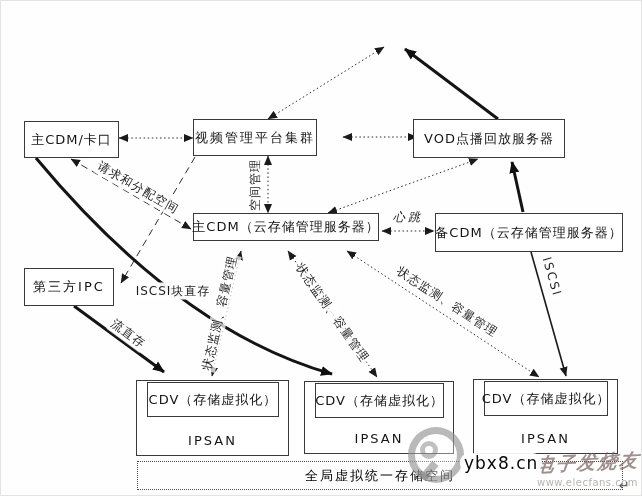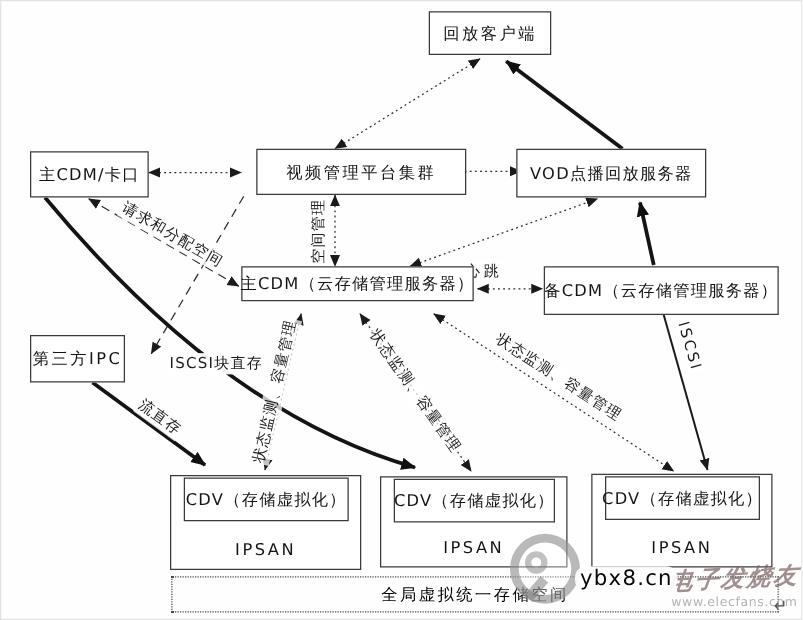--- a/index.html
+++ b/index.html
@@ -108,35 +108,34 @@
     <path class="thick" d="M497,118 L404,48" marker-end="url(#arrB)"></path>
     <path class="thick" d="M522,211 L511,161" marker-end="url(#arrB)"></path>
     <path class="thick" d="M35,157 Q179,330 331,373" marker-end="url(#arrB)"></path>
     <path class="thick" d="M73,305 L163,371" marker-end="url(#arrB)"></path>
 
     <path class="thin" d="M530,251 L565,375" marker-end="url(#arr)"></path>
   </svg>
 
   <div class="elab" style="left:137px; top:187px; transform:translate(-50%,-50%) rotate(30deg);">请求和分配空间</div>
   <div class="elab" style="left:254px; top:184px; transform:translate(-50%,-50%) rotate(-90deg);">空间管理</div>
-  <div class="elab" style="left:386px; top:216px; transform:translate(-50%,-50%); letter-spacing:3px;">心跳</div>
+  <div class="elab" style="left:407px; top:216px; transform:translate(-50%,-50%); letter-spacing:3px;font-style:italic;">心跳</div>
   <div class="elab" style="left:172px; top:290px; transform:translate(-50%,-50%); background:rgba(255,255,255,.95);">ISCSI块直存</div>
   <div class="elab" style="left:127px; top:333px; transform:translate(-50%,-50%) rotate(36deg);">流直存</div>
   <div class="elab" style="left:219px; top:312px; transform:translate(-50%,-50%) rotate(-77deg);">状态监测、容量管理</div>
   <div class="elab" style="left:331px; top:312px; transform:translate(-50%,-50%) rotate(55deg);">状态监测、容量管理</div>
   <div class="elab" style="left:446px; top:301px; transform:translate(-50%,-50%) rotate(33deg);">状态监测、容量管理</div>
   <div class="elab" style="left:551px; top:276px; transform:translate(-50%,-50%) rotate(74deg); letter-spacing:2px;">ISCSI</div>
 
-  <div class="node" style="left:342px; top:8px; width:98px; height:35px;">回放客户端</div>
   <div class="node" style="left:23px; top:120px; width:95px; height:37px; letter-spacing:1px;">主CDM/卡口</div>
-  <div class="node" style="left:204px; top:118px; width:168px; height:37px;">视频管理平台集群</div>
+  <div class="node" style="left:192px; top:118px; width:124px; height:37px;">视频管理平台集群</div>
   <div class="node" style="left:412px; top:118px; width:152px; height:39px; letter-spacing:1px;">VOD点播回放服务器</div>
   <div class="node tight" style="left:192px; top:212px; width:186px; height:28px;">主CDM（云存储管理服务器）</div>
   <div class="node tight" style="left:434px; top:212px; width:188px; height:39px;">备CDM（云存储管理服务器）</div>
-  <div class="node" style="left:23px; top:267px; width:76px; height:38px;">第三方IPC</div>
+  <div class="node" style="left:23px; top:267px; width:90px; height:38px;">第三方IPC</div>
 
   <div class="cdv" style="left:135px; top:379px; width:153px; height:76px;">
     <div class="inner">CDV（存储虚拟化）</div>
     <div class="ipsan">IPSAN</div>
   </div>
   <div class="cdv" style="left:303px; top:380px; width:150px; height:73px;">
     <div class="inner">CDV（存储虚拟化）</div>
     <div class="ipsan">IPSAN</div>
   </div>
   <div class="cdv" style="left:472px; top:378px; width:145px; height:75px;">

